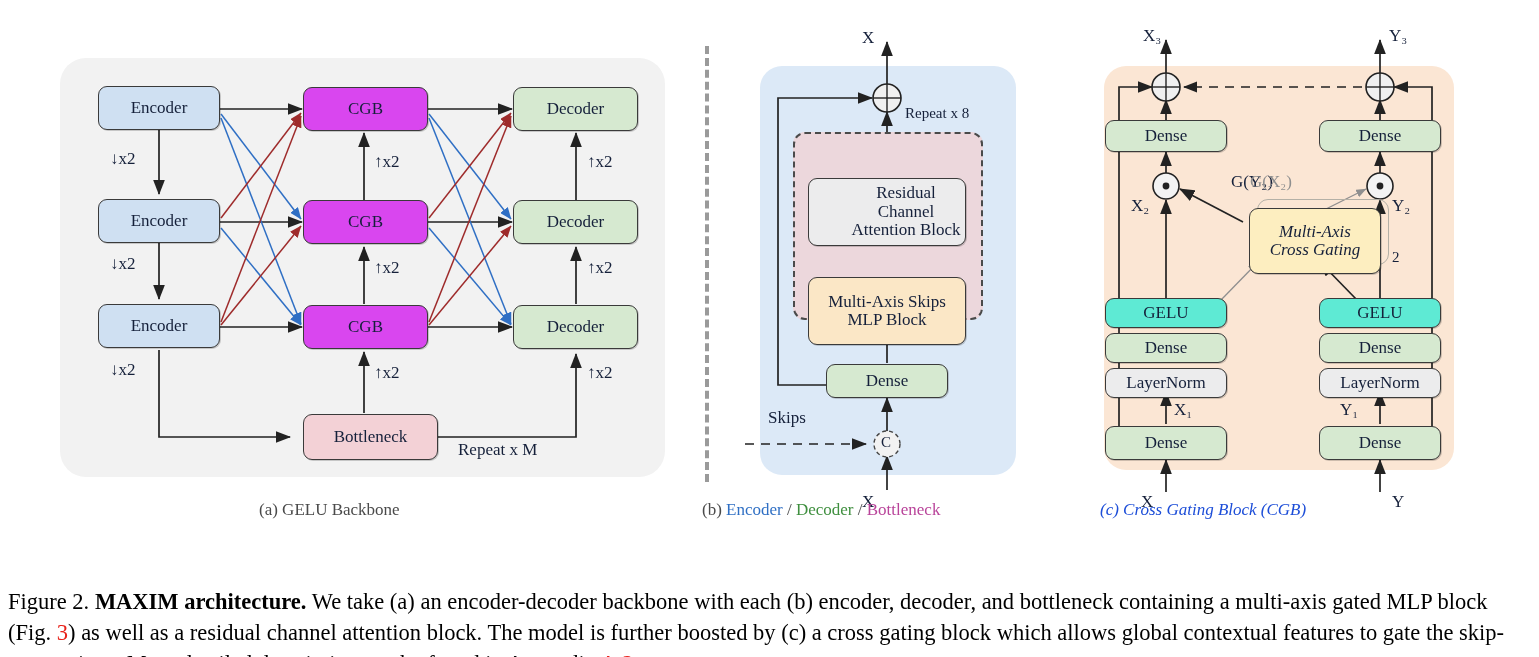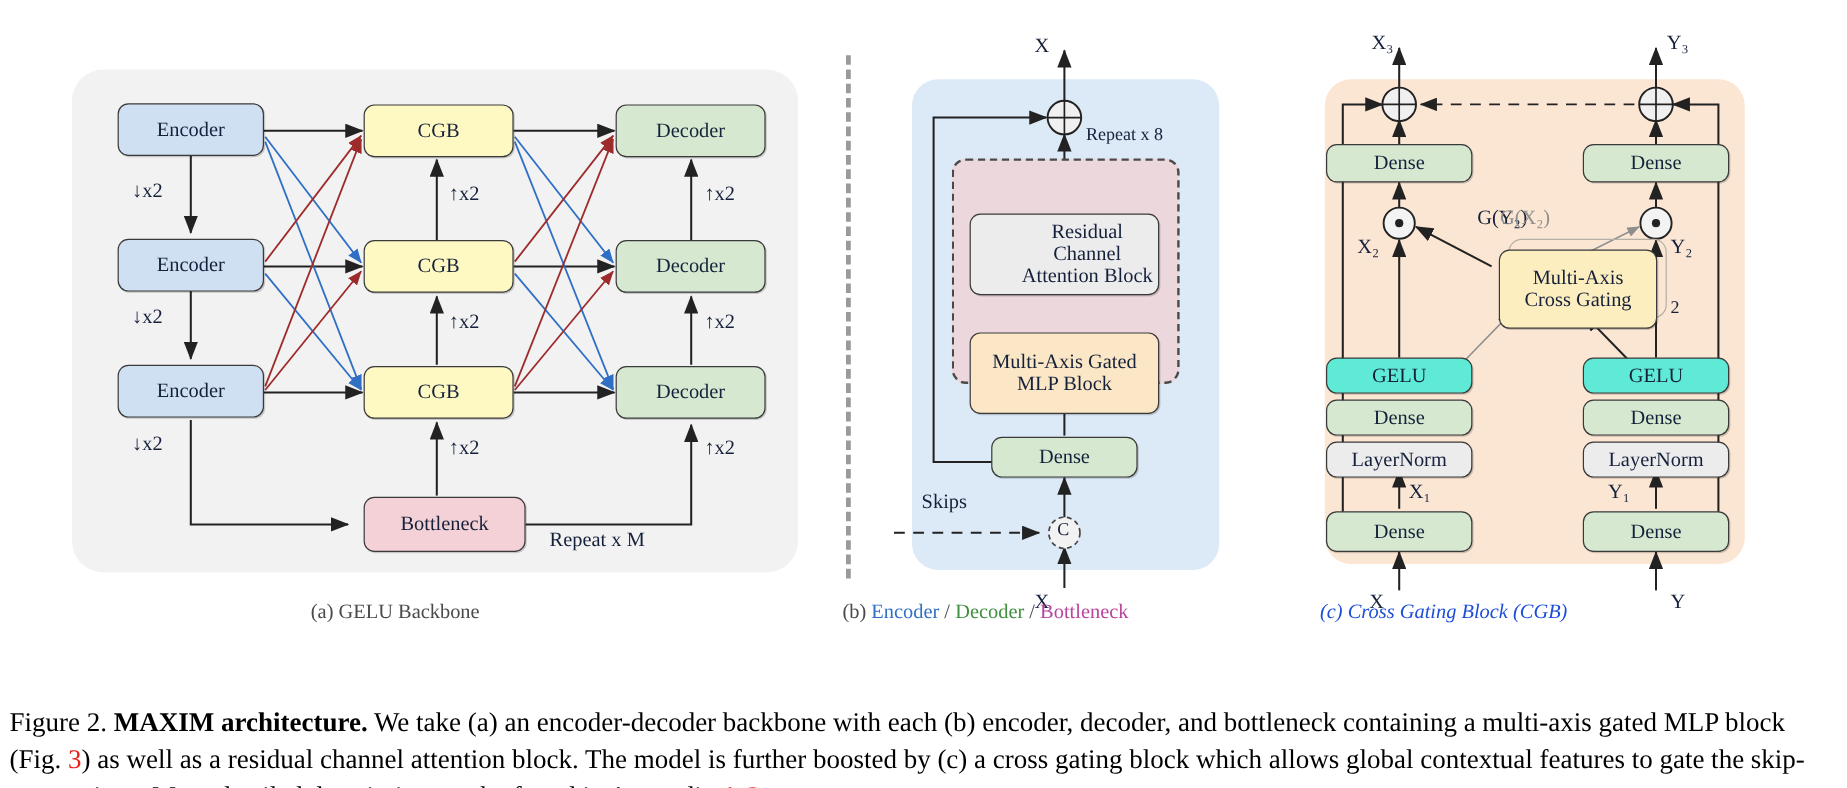--- a/index.html
+++ b/index.html
@@ -16,21 +16,21 @@
 
   .divider{left:705px;top:46px;width:0;height:436px;
            border-left:4px dashed #9a9a9a;}
 
   
   .node{position:absolute;box-sizing:border-box;border:1.4px solid #3a3a3a;
         border-radius:9px;display:flex;align-items:center;justify-content:center;
         text-align:center;line-height:1.08;font-size:17px;color:#15203a;
         box-shadow:1px 1px 0 rgba(0,0,0,.18);}
   .n-enc{background:#cfe0f2;}
-  .n-cgb{background:#fef9c3;font-family:Liberation Serif, serif;}
+  .n-cgb{background:#d946ef;font-family:Liberation Serif, serif;}
   .n-dec{background:#d6e9d0;}
   .n-bot{background:#f3d1d6;}
   .n-grey{background:#ececed;}
   .n-cream{background:#fbe7c6;}
   .n-gelu{background:#5eead4;}
   .n-mag{background:#fdeec0;}
 
   
   .lbl{position:absolute;font-size:17px;color:#15203a;white-space:nowrap;}
   .lbl-sm{font-size:15px;}
@@ -195,21 +195,21 @@
   <div class="dashed-box" style="left:793px;top:132px;width:190px;height:188px;"></div>
 
   <span class="lbl lbl-sm" style="left:905px;top:105px;">Repeat x 8</span>
 
   <div class="node n-grey" style="left:808px;top:178px;width:158px;height:68px;flex-direction:column;padding-left:38px;">
     <span>Residual Channel</span>
     <span>Attention Block</span>
   </div>
 
   <div class="node n-cream" style="left:808px;top:277px;width:158px;height:68px;flex-direction:column;">
-    <span>Multi-Axis Gated</span>
+    <span>Multi-Axis Skips</span>
     <span>MLP Block</span>
   </div>
 
   <div class="node n-dec" style="left:826px;top:364px;width:122px;height:34px;">Dense</div>
 
   <span class="lbl" style="left:768px;top:408px;">Skips</span>
   <span class="lbl" style="left:881px;top:434px;font-size:15px;">C</span>
 
   <span class="lbl" style="left:862px;top:28px;">X</span>
   <span class="lbl" style="left:862px;top:492px;">X</span>
@@ -256,21 +256,21 @@
     <line x1="1366" y1="87" x2="1394" y2="87" stroke="#222" stroke-width="1.4"></line>
     <line x1="1380" y1="73" x2="1380" y2="101" stroke="#222" stroke-width="1.4"></line>
 
     <circle cx="1166" cy="186" r="13" fill="#f3f3f3" stroke="#222" stroke-width="1.6"></circle>
     <circle cx="1166" cy="186" r="3.4" fill="#222"></circle>
     <circle cx="1380" cy="186" r="13" fill="#f3f3f3" stroke="#222" stroke-width="1.6"></circle>
     <circle cx="1380" cy="186" r="3.4" fill="#222"></circle>
   </svg>
 
   <div class="stack-ghost" style="left:1257px;top:199px;width:132px;height:66px;"></div>
-  <div class="node n-mag" style="left:1249px;top:208px;width:132px;height:66px;flex-direction:column;">
+  <div class="node n-mag" style="left:1249px;top:208px;width:132px;height:66px;flex-direction:column;font-style:italic;">
     <span>Multi-Axis</span>
     <span>Cross Gating</span>
   </div>
   <span class="lbl lbl-sm" style="left:1392px;top:249px;">2</span>
 
   <div class="node n-dec" style="left:1105px;top:120px;width:122px;height:32px;">Dense</div>
   <div class="node n-gelu" style="left:1105px;top:298px;width:122px;height:30px;">GELU</div>
   <div class="node n-dec" style="left:1105px;top:333px;width:122px;height:30px;">Dense</div>
   <div class="node n-grey" style="left:1105px;top:368px;width:122px;height:30px;">LayerNorm</div>
   <div class="node n-dec" style="left:1105px;top:426px;width:122px;height:34px;">Dense</div>

